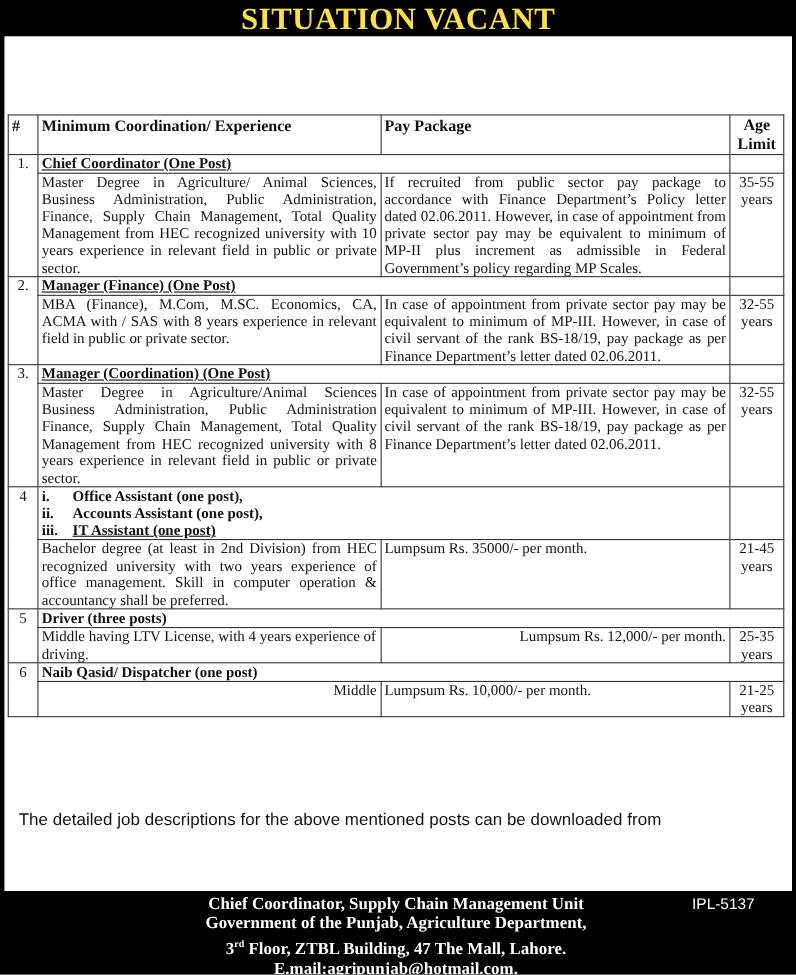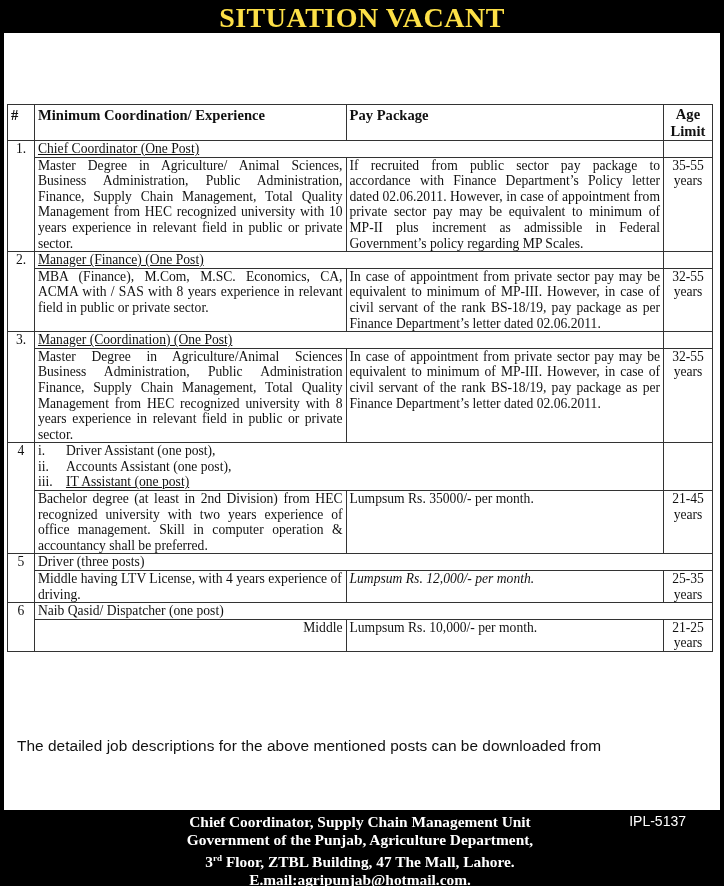--- a/index.html
+++ b/index.html
@@ -14,21 +14,21 @@
   .intro .indent { display:inline-block; width:84px; }
   table.jobs { position:absolute; left:3px; top:71px; width:706px; border-collapse:collapse;
                font-size:13.6px; line-height:15.6px; }
   table.jobs td, table.jobs th { border:1px solid #333; vertical-align:top; padding:0 3px; }
   table.jobs th { font-weight:bold; text-align:left; font-size:14.6px; line-height:17px; height:29px; padding-top:2px; }
   table.jobs th.age { text-align:center; padding-top:1px; }
   .num { width:20px; text-align:center; }
   .q { width:305px; text-align:justify; }
   .pay { width:311px; text-align:justify; }
   .agec { width:42px; text-align:center; }
-  .postrow td { font-weight:normal; }
+  .postrow td { font-weight:bold; }
   .postrow td.num { font-weight:normal; }
   .sublist { margin:0; padding:0; list-style:none; }
   .sublist li { display:flex; }
   .sublist .rn { width:28px; display:inline-block; }
   .footnote { position:absolute; left:13px; top:703px; width:700px; font-family:"Liberation Sans", sans-serif; }
   .footnote .l1 { font-size:13.6px; line-height:20px; letter-spacing:-0.35px; white-space:nowrap; }
   .footnote .l2 { font-size:15.4px; line-height:20px; white-space:nowrap; letter-spacing:0.05px; }
   .footnote .l3 { font-size:13.6px; line-height:20px; }
   .footer { position:absolute; left:0; top:811px; width:698px; height:75px; color:#fff; }
   .addr { position:absolute; left:150px; top:2px; width:420px; text-align:center;
@@ -86,21 +86,21 @@
       <td class="pay">In case of appointment from private sector pay may be equivalent to minimum of MP-III. However, in case of civil servant of the rank BS-18/19, pay package as per Finance Department’s letter dated 02.06.2011.</td>
       <td class="agec"><span>32-55</span><br><span>years</span></td>
     </tr>
 
     <tr class="postrow">
       <td class="num" rowspan="2">4</td>
       <td colspan="2">
         <ul class="sublist">
           <li>
                 <span class="rn">i.</span>
-                <span>Driver Assistant (one post),</span>
+                <span>Office Assistant (one post),</span>
               </li>
           <li>
                 <span class="rn">ii.</span>
                 <span>Accounts Assistant (one post),</span>
               </li>
           <li>
                 <span class="rn">iii.</span>
                 <span style="text-decoration:underline;">IT Assistant (one post)</span>
               </li>
         </ul>
@@ -112,21 +112,21 @@
       <td class="pay" style="text-align:left;">Lumpsum Rs. 35000/- per  month.</td>
       <td class="agec"><span>21-45</span><br><span>years</span></td>
     </tr>
 
     <tr class="postrow">
       <td class="num" rowspan="2">5</td>
       <td colspan="3">Driver (three posts)</td>
     </tr>
     <tr>
       <td class="q" style="text-align:left;">Middle having LTV License, with 4 years experience of driving.</td>
-      <td class="pay" style="text-align:left;font-style:italic;">Lumpsum Rs. 12,000/- per month.</td>
+      <td class="pay" style="text-align:right;">Lumpsum Rs. 12,000/- per month.</td>
       <td class="agec"><span>25-35</span><br><span>years</span></td>
     </tr>
 
     <tr class="postrow">
       <td class="num" rowspan="2">6</td>
       <td colspan="3">Naib Qasid/ Dispatcher (one post)</td>
     </tr>
     <tr>
       <td class="q" style="text-align:right;">Middle</td>
       <td class="pay" style="text-align:left;">Lumpsum Rs. 10,000/- per month.</td>

